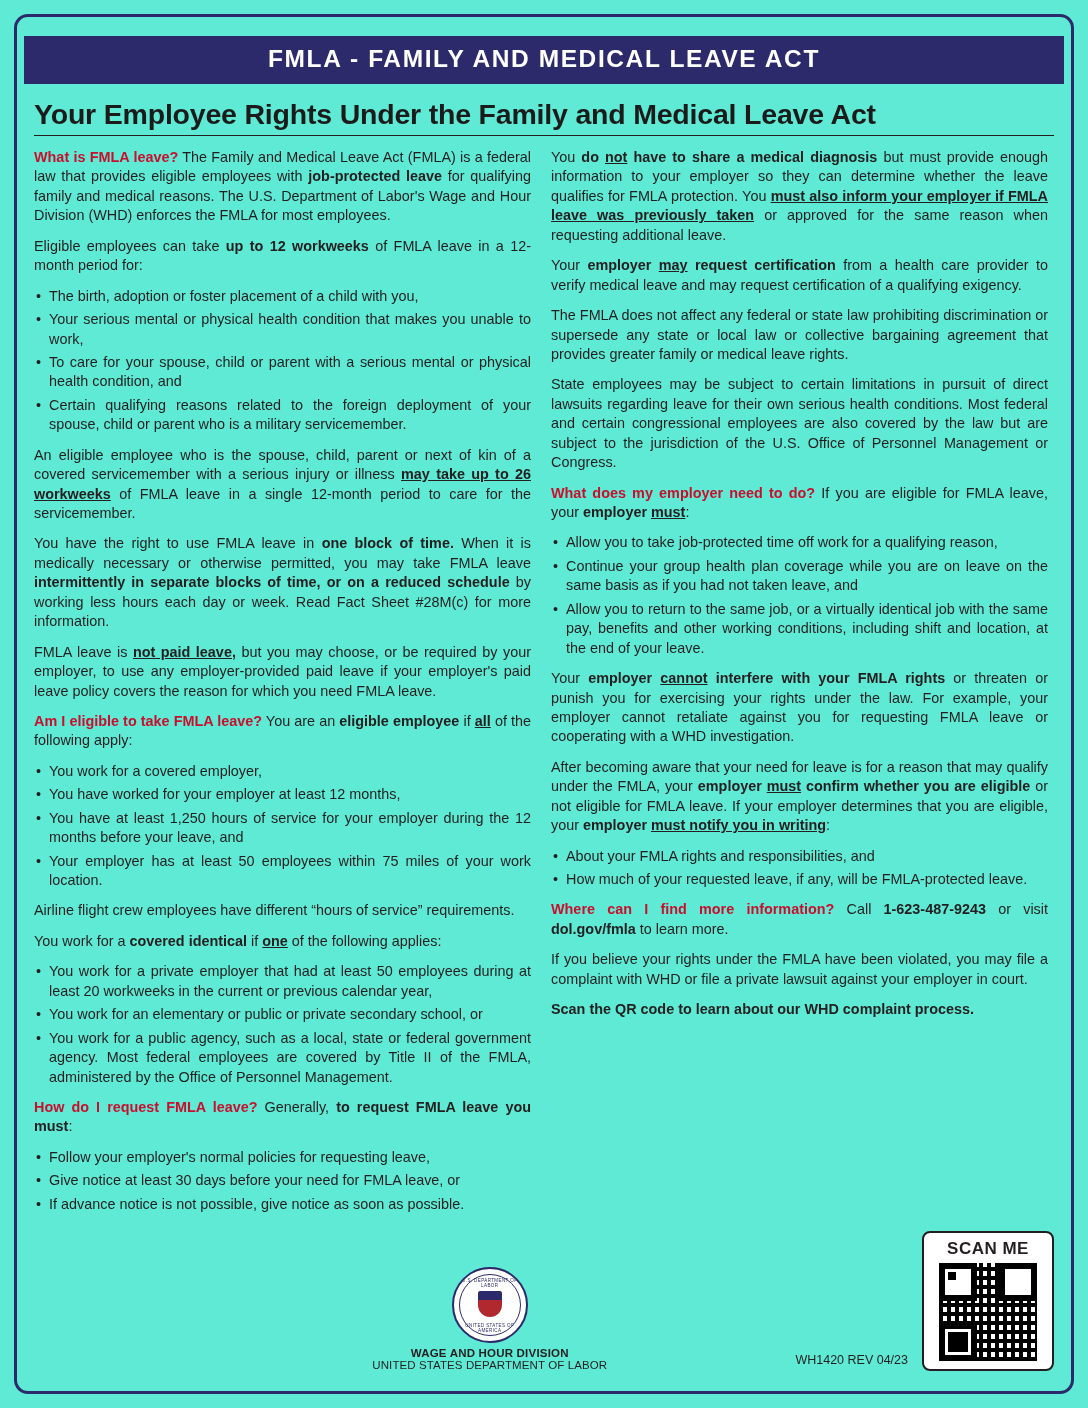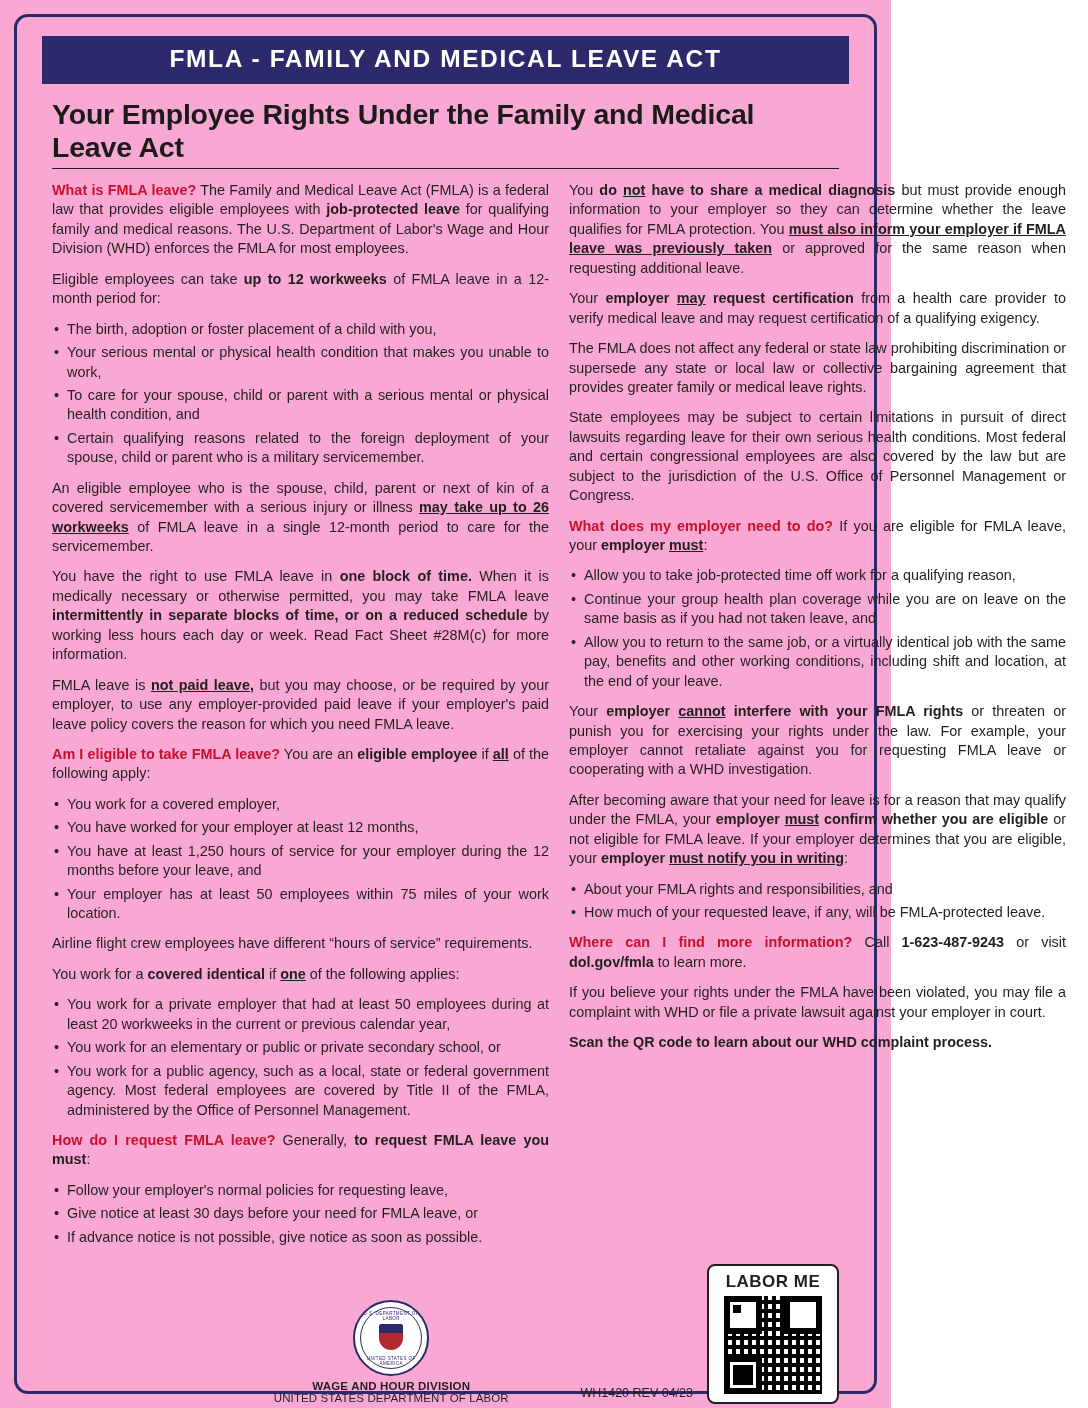--- a/index.html
+++ b/index.html
@@ -8,25 +8,25 @@
     background: #ffffff;
   }
   body {
     width: 1088px;
     height: 1408px;
     font-family: "Liberation Sans", sans-serif;
     color: #231f20;
   }
   .poster {
     position: relative;
-    width: 891px;
+    width: 1088px;
     height: 1408px;
     box-sizing: border-box;
-    padding: 18px 24px;
-    background: #f9a8d4;
+    padding: 18px 6px;
+    background: #5eead4;
   }
   .border-frame {
     position: absolute;
     left: 14px; top: 14px; right: 14px; bottom: 14px;
     border: 3px solid #2c2a6b;
     border-radius: 14px;
     pointer-events: none;
   }
   .inner {
     position: relative;
@@ -338,21 +338,21 @@
               <div class="arc-bot">UNITED STATES OF AMERICA</div>
             </div>
             <div class="agency">WAGE AND HOUR DIVISION</div>
             <div class="dept">UNITED STATES DEPARTMENT OF LABOR</div>
           </div>
         </div>
 
         <div style="display:flex; align-items:flex-end; gap:14px;">
           <div class="revision">WH1420 REV 04/23</div>
           <div class="qr-box">
-            <div class="scan-me">LABOR ME</div>
+            <div class="scan-me">SCAN ME</div>
             <div class="qr">
               <div class="finder-bl"></div>
               <div class="dot-tl"></div>
               <div class="dot-tr"></div>
             </div>
           </div>
         </div>
       </div>
       <div class="bottom-pad"></div>
     </div>

